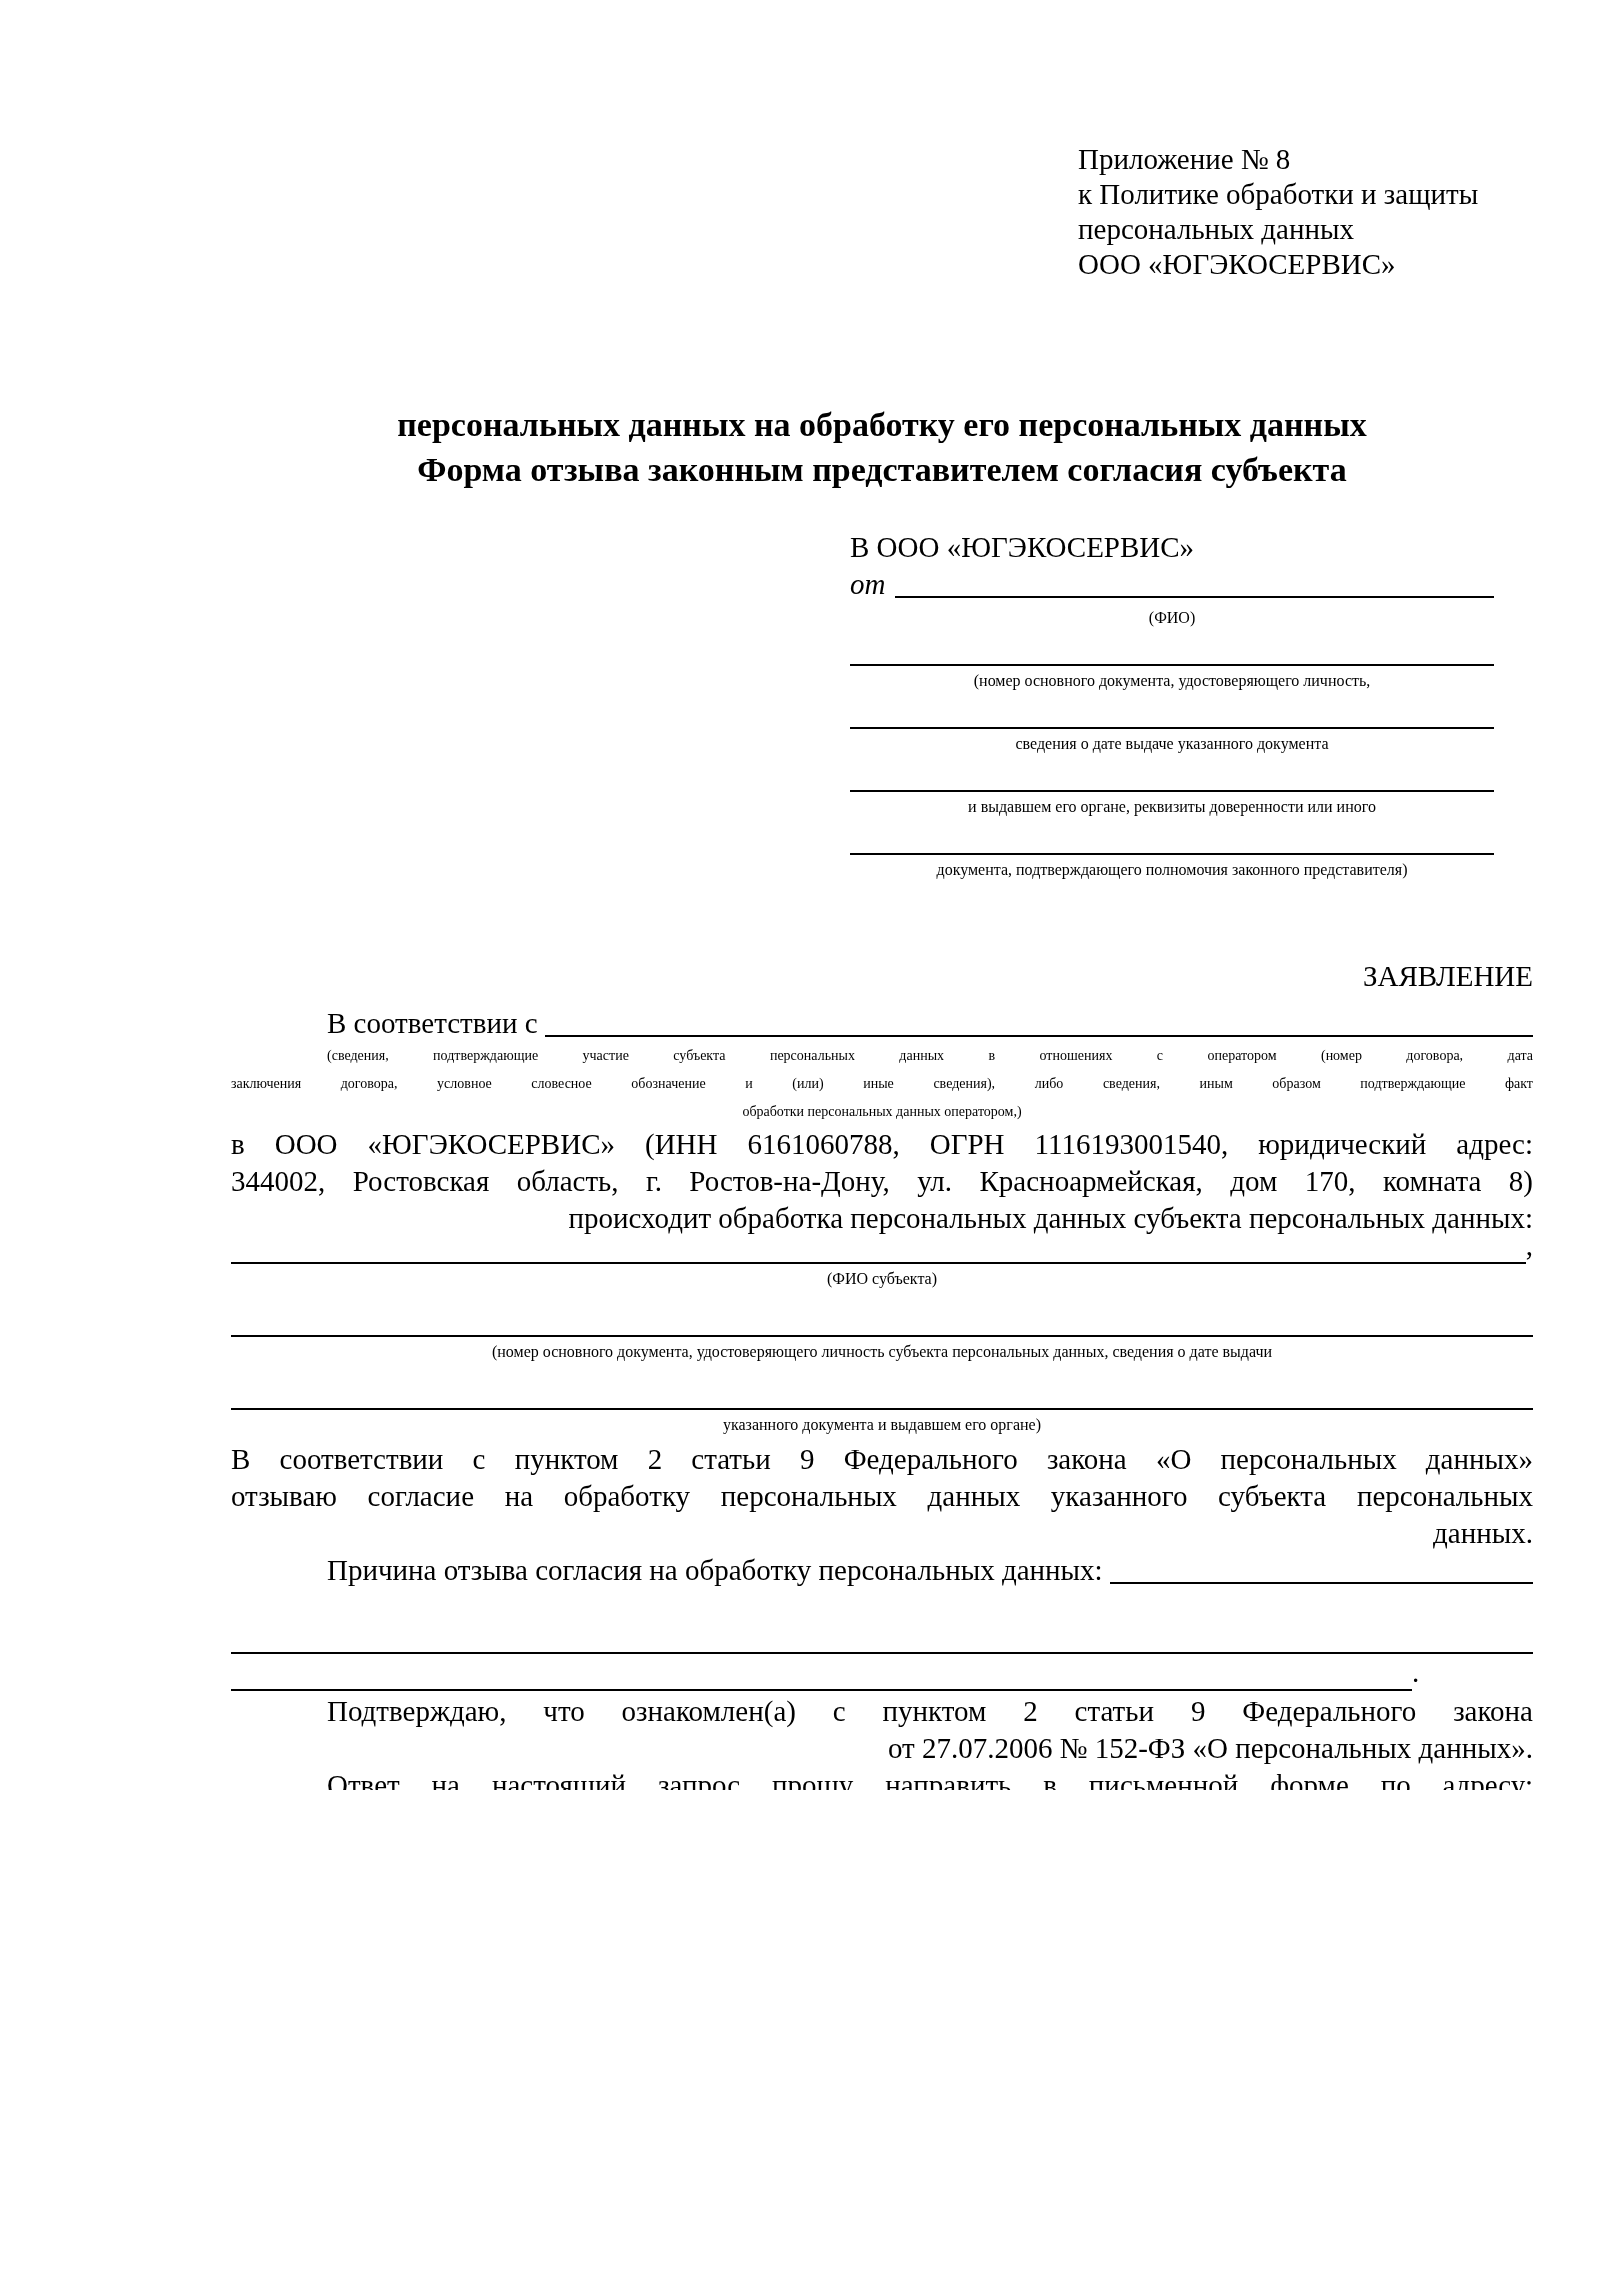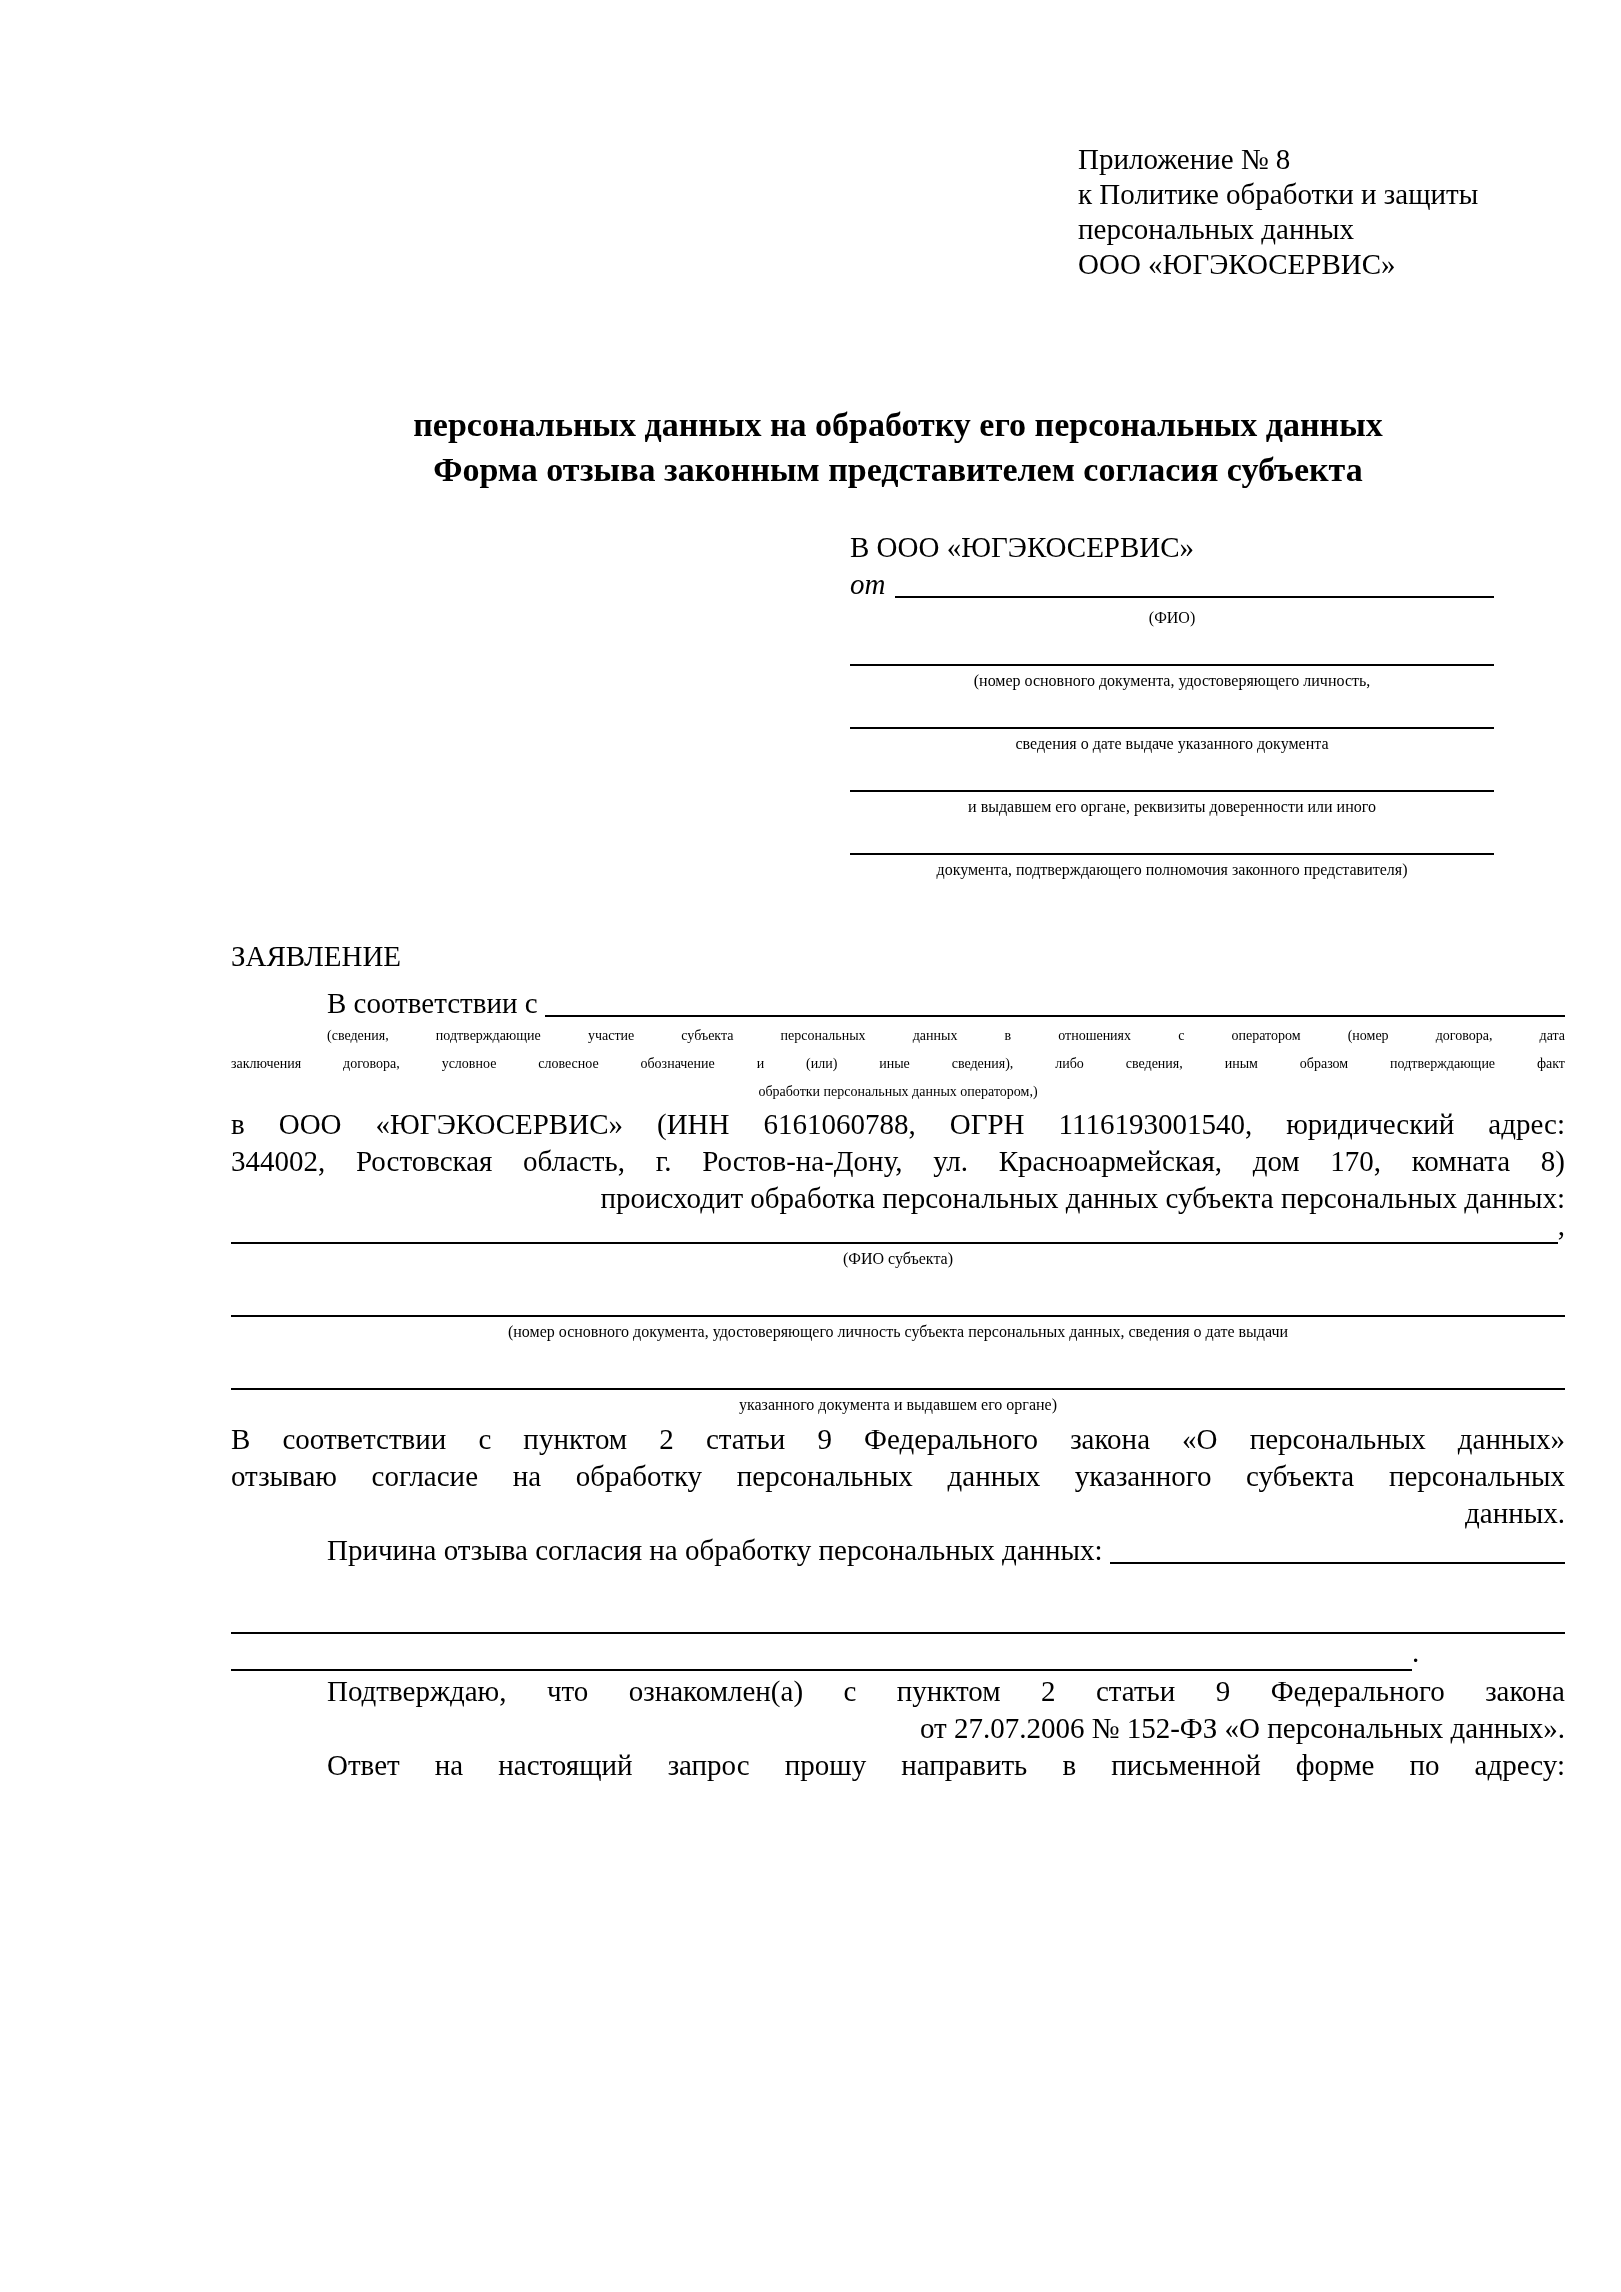--- a/index.html
+++ b/index.html
@@ -3,36 +3,36 @@
 <meta charset="utf-8">
 <style>
   html,body{margin:0;padding:0;background:#fff;}
   .page{
     position:relative;
     width:1621px;height:1790px;
     background:#ffffff;color:#000;
     font-family:"Liberation Serif","DejaVu Serif",serif;
     font-size:29px;line-height:37px;
     box-sizing:border-box;
-    padding:142px 56px 0 231px;
+    padding:142px 88px 0 231px;
     overflow:hidden;
   }
   
   .appendix{margin-left:847px;line-height:35px;}
   
   .doc-title{margin-top:120px;text-align:center;font-weight:bold;font-size:34px;line-height:45px;}
   
   .addr{margin-left:619px;width:644px;margin-top:37px;}
   .row{display:flex;font-style:italic;}
   .fl{flex:1;border-bottom:2.9px solid #000;margin-bottom:4.9px;}
   .cap{font-size:16px;line-height:29px;text-align:center;}
   .uline{border-bottom:2.9px solid #000;height:32px;}
   .addr .uline{margin-top:0;}
   
-  .heading{margin-top:54px;text-align:left;}
+  .heading{margin-top:74px;text-align:right;}
   .intro-row{margin-top:9.8px;padding-left:96px;display:flex;}
   .intro-row .lbl{white-space:nowrap;padding-right:7.8px;}
   .scap{font-size:14px;line-height:28px;}
   .scap .jl{text-align:justify;text-align-last:justify;}
   .scap .ind{text-indent:96px;}
   .scap .ll{text-align:center;}
   .jl{text-align:justify;text-align-last:justify;}
   .ll{text-align:right;}
   .indent{text-indent:96px;}
   .fio-row{height:27.4px;display:flex;}

